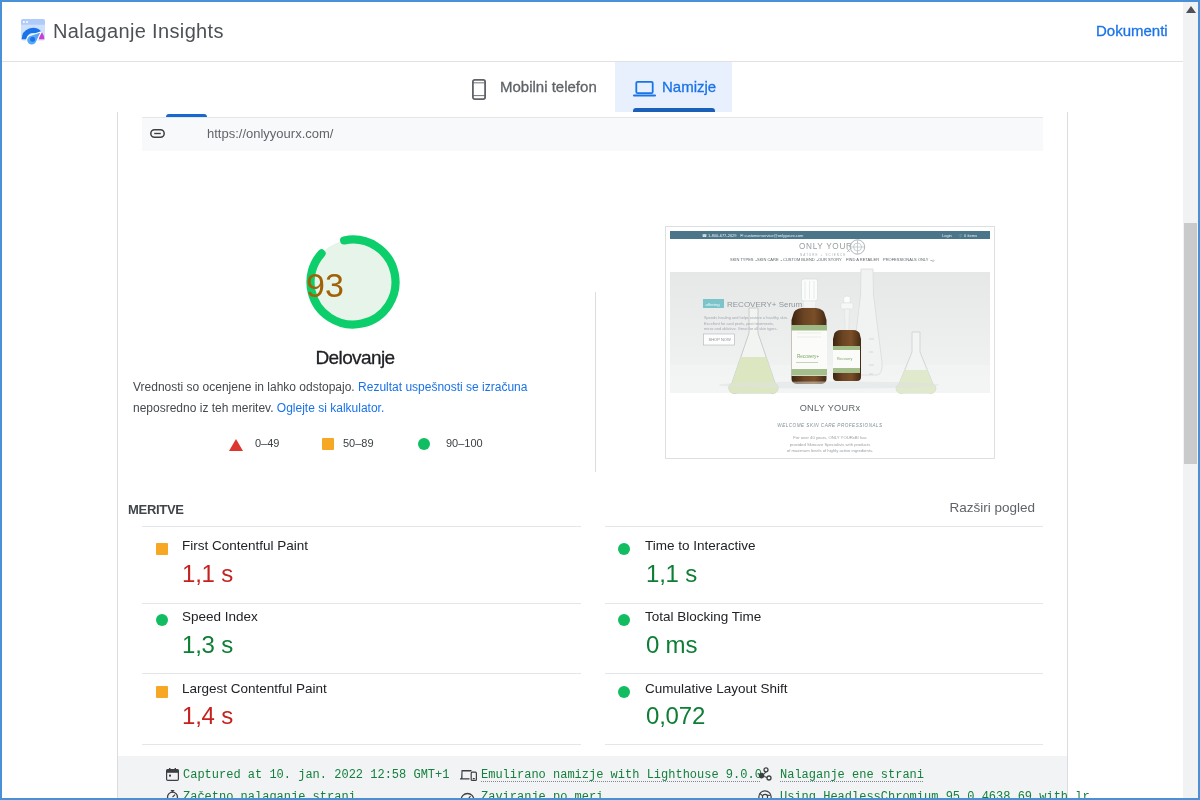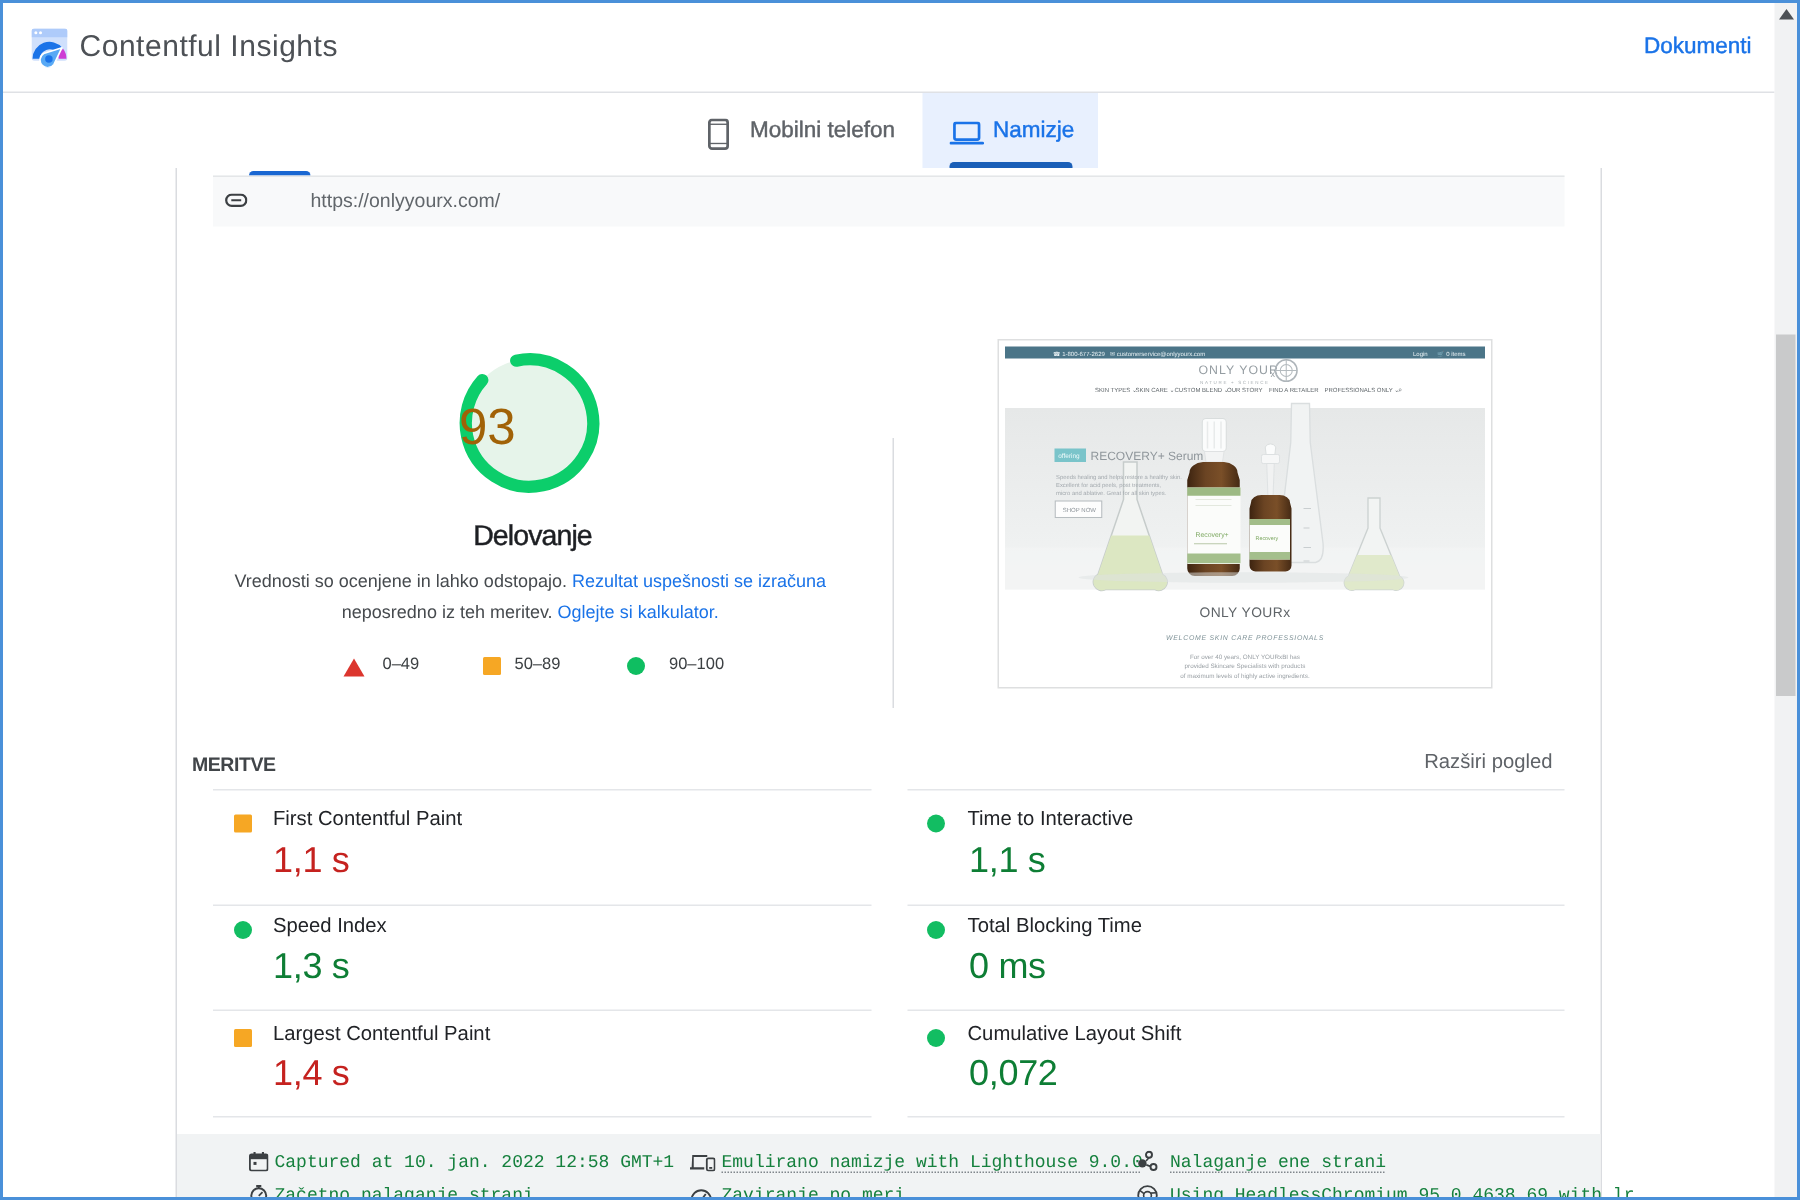--- a/index.html
+++ b/index.html
@@ -20,21 +20,21 @@
 
 #cbl { left:117px; top:112px; width:1px; height:688px; background:#dadce0; }
 #cbr { left:1067px; top:112px; width:1px; height:688px; background:#dadce0; }
 #navind { left:166px; top:114px; width:41px; height:4px; background:#1967d2; border-radius:3px 3px 0 0; }
 #urlbar { left:142px; top:117px; width:901px; height:34px; background:#f8f9fa; border-top:1px solid #e4e6e8; }
 #urltxt { left:172px; top:126px; font-size:13px; color:#61666b;padding-left:35px; }
 
 #gaugewrap { left:306px; top:235px; }
 #score { left:306px; top:266px; width:94px; text-align:left; font-size:34px; color:#a16207; }
 #cat { left:155px; top:347px; width:400px; text-align:center; font-size:19px; font-weight:500; letter-spacing:-0.6px; color:#1d1f23; -webkit-text-stroke:0.3px #1d1f23; }
-#para { left:133px; top:377px; width:441px; text-align:center; font-size:12px; line-height:20.5px; color:#464a4e; white-space:nowrap; }
+#para { left:133px; top:377px; width:441px; font-size:12px; line-height:20.5px; color:#464a4e; white-space:nowrap; }
 #para a { color:#1a73e8; text-decoration:none; }
 .lgt { font-size:11px; color:#3c4043; top:437px; }
 #lg-tri { left:229px; top:439px; width:0; height:0; border-left:7px solid transparent; border-right:7px solid transparent; border-bottom:12px solid #dc362e; }
 #lg-sq { left:322px; top:438px; width:12px; height:12px; background:#f6a724; border-radius:1px; }
 #lg-ci { left:418px; top:438px; width:12px; height:12px; background:#0fbe61; border-radius:50%; }
 #divider { left:595px; top:292px; width:1px; height:180px; background:#dadce0; }
 
 #thumb { left:665px; top:226px; width:330px; height:233px; background:#fff; border:1px solid #dedfe0; }
 
 #meritve { left:128px; top:501.5px; font-size:13px; font-weight:700; color:#414549; letter-spacing:-0.3px; }
@@ -61,21 +61,21 @@
 <svg class="abs" style="left:21px;top:19px" width="24" height="26" viewBox="0 0 24 26">
   <rect x="0" y="0" width="24" height="21.5" rx="2" fill="#cfe0fc"></rect>
   <path d="M0 5.8 v-3.8 a2 2 0 0 1 2-2 h20 a2 2 0 0 1 2 2 v3.8 z" fill="#aecbfa"></path>
   <circle cx="2.9" cy="2.9" r="1" fill="#fff"></circle>
   <circle cx="6" cy="2.9" r="1" fill="#fff"></circle>
   <path d="M0.7 20.2 A11.3 11.3 0 0 1 20.66 12.94 L16.75 16.21 A6.2 6.2 0 0 0 5.8 20.2 Z" fill="#1a73e8"></path>
   <path d="M21.1 13.5 A11.3 11.3 0 0 1 23.3 20.2 L18.2 20.2 A6.2 6.2 0 0 0 17.1 16.8 Z" fill="#cd3dd4"></path>
   <path d="M20.3 12.8 L15.0 23.9 A5.1 5.1 0 1 1 8.1 16.7 Z" fill="#58a9f5" stroke="#ffffff" stroke-width="1.1" stroke-linejoin="round"></path>
   <circle cx="11.6" cy="20.3" r="2.5" fill="#1a73e8"></circle>
 </svg>
-<div class="abs" id="title">Contentful Insights</div>
+<div class="abs" id="title">Nalaganje Insights</div>
 <div class="abs" id="doc">Dokumenti</div>
 <div class="abs" id="hdr-border"></div>
 
 <div class="abs" id="tab2bg"></div>
 <svg class="abs" style="left:472px;top:79px" width="14" height="21" viewBox="0 0 14 21">
   <rect x="0.9" y="0.9" width="12.2" height="19.2" rx="1.8" fill="none" stroke="#5f6368" stroke-width="1.8"></rect>
   <rect x="0.9" y="3.4" width="12.2" height="0.9" fill="#5f6368"></rect>
   <rect x="0.9" y="16.2" width="12.2" height="0.9" fill="#5f6368"></rect>
 </svg>
 <div class="abs" id="tab1txt">Mobilni telefon</div>

